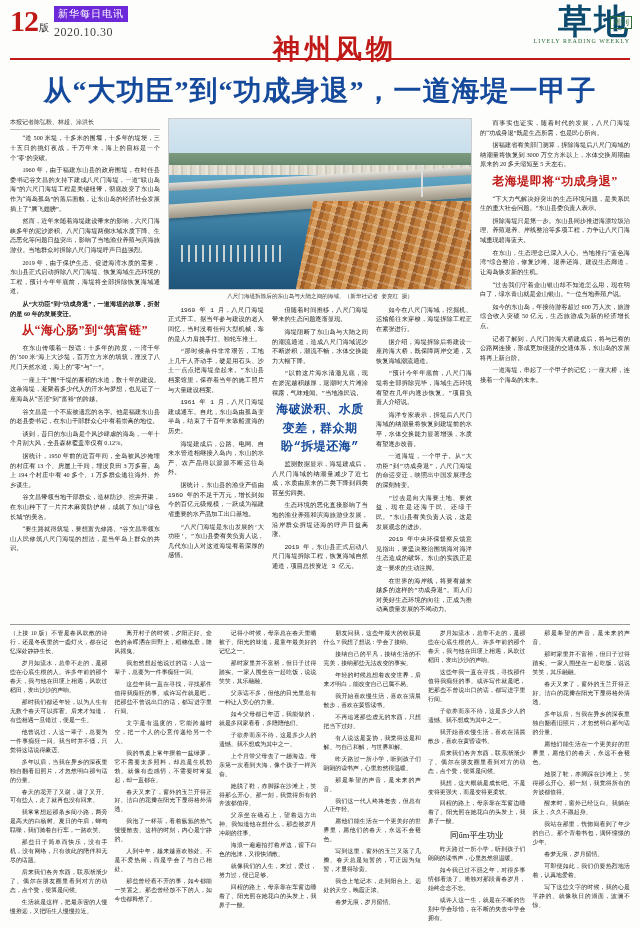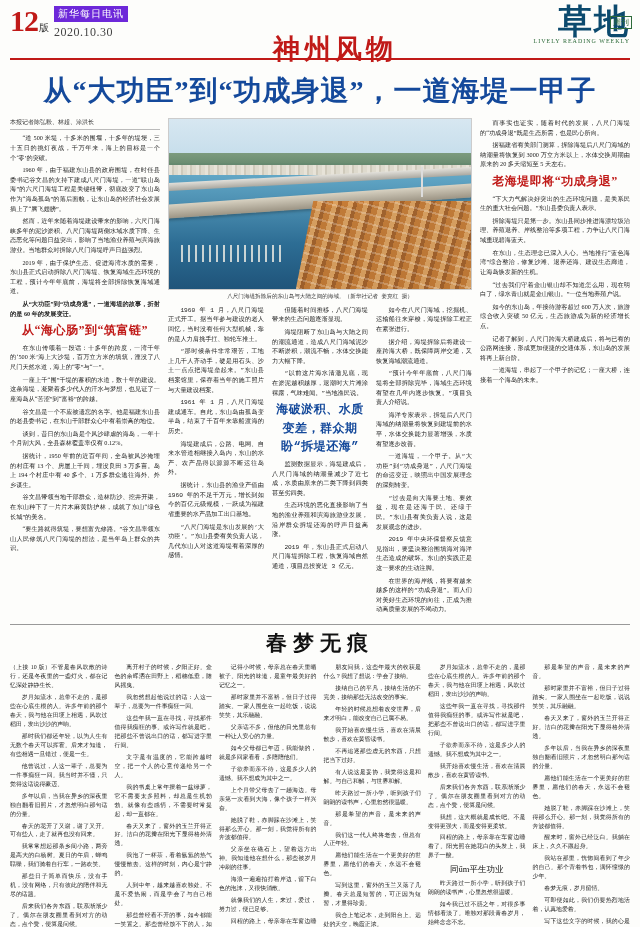--- a/index.html
+++ b/index.html
@@ -180,23 +180,20 @@
       <p>在东山，生态理念已深入人心。当地推行“蓝色海湾”综合整治，修复沙滩、退养还海、建设生态廊道，让海岛焕发新的生机。</p>
       <p>“过去我们守着金山银山却不知道怎么用，现在明白了，绿水青山就是金山银山。”一位当地养殖户说。</p>
       <p>如今的东山岛，年接待游客超过 600 万人次，旅游综合收入突破 50 亿元，生态旅游成为新的经济增长点。</p>
       <p>记者了解到，八尺门跨海大桥建成后，将与已有的公路网连接，形成更加便捷的交通体系，东山岛的发展将再上新台阶。</p>
       <p>一道海堤，串起了一个甲子的记忆；一座大桥，连接着一个海岛的未来。</p>
     </div>
   </div>
 
   <div class="div-rule"></div>
 
-  <div class="h2wrap">
-    <div class="h2">春梦无痕</div>
-  </div>
 
   <div class="bottom">
     <div class="bcol">
       <p class="nohead">（上接 10 版）不管是春风吹散的诗行，还是冬夜里的一盏灯火，都在记忆深处静静生长。</p>
       <p>岁月如流水，总带不走的，是那些在心底生根的人。许多年前的那个春天，我与他在田埂上相遇，风吹过稻田，发出沙沙的声响。</p>
       <p>那时我们都还年轻，以为人生有无数个春天可以挥霍。后来才知道，有些相遇一旦错过，便是一生。</p>
       <p>他曾说过，人这一辈子，总要为一件事痴狂一回。我当时并不懂，只觉得这话说得豪迈。</p>
       <p>多年以后，当我在异乡的深夜里独自翻看旧照片，才忽然明白那句话的分量。</p>
       <p>春天的花开了又谢，谢了又开。可有些人，走了就再也没有回来。</p>
       <p>我常常想起那条乡间小路，两旁是高大的白杨树。夏日的午后，蝉鸣聒噪，我们骑着自行车，一路欢笑。</p>

